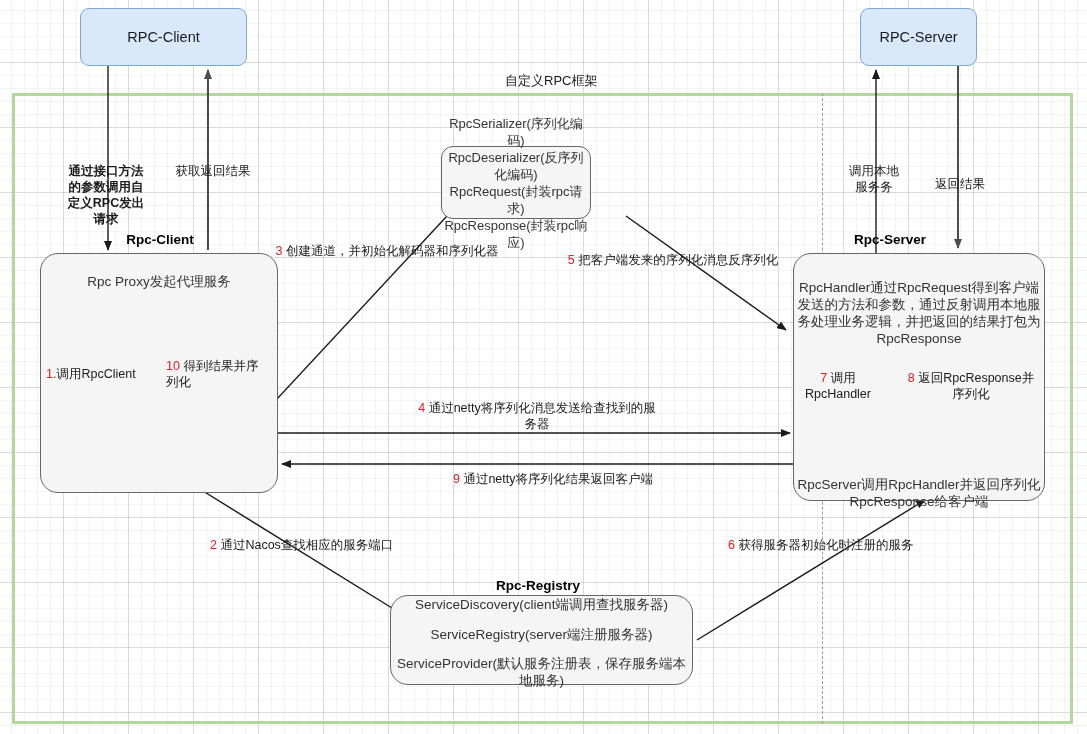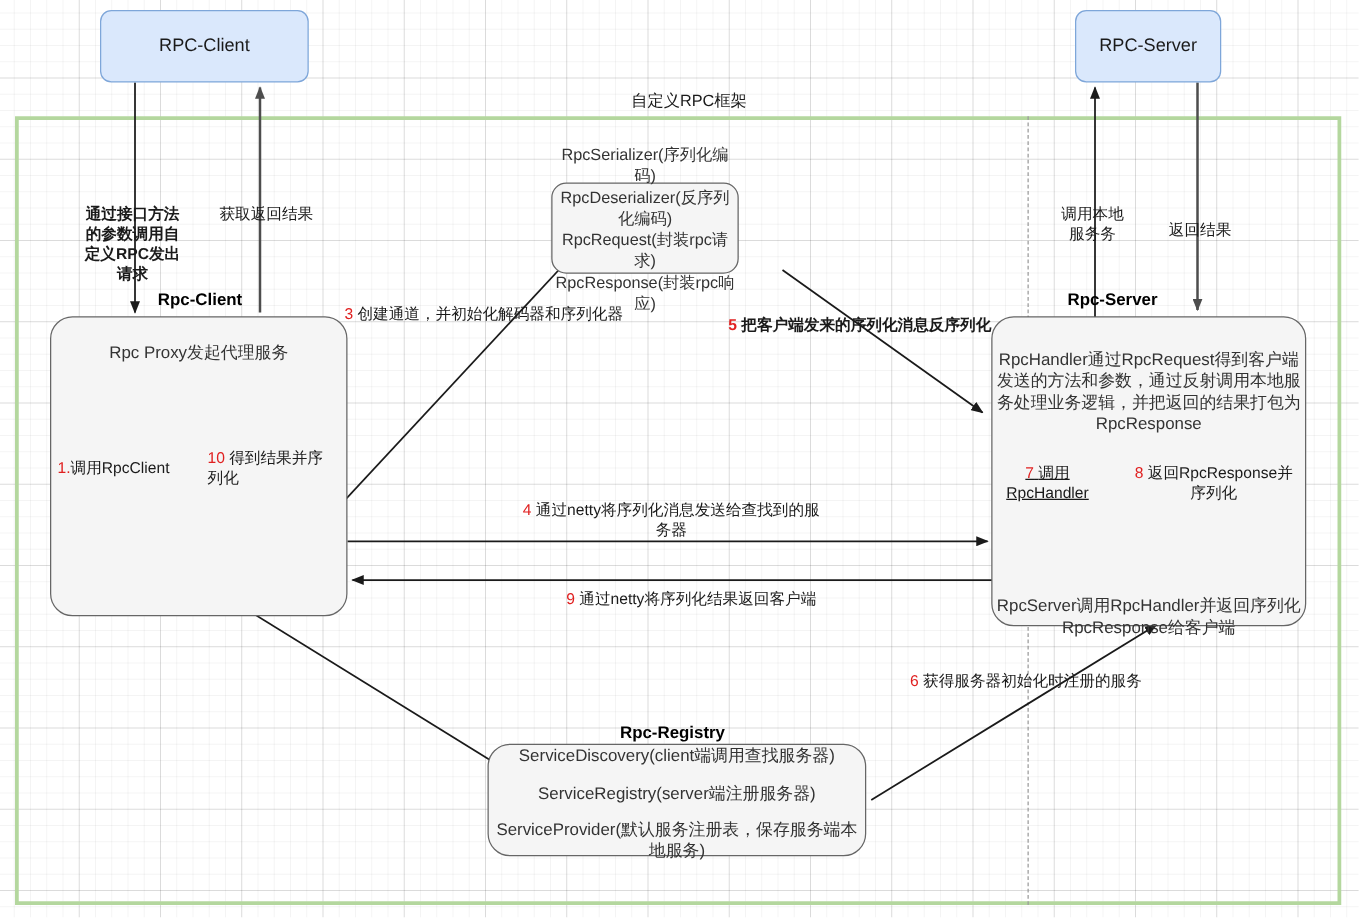--- a/index.html
+++ b/index.html
@@ -185,49 +185,53 @@
 
   <div class="edge-label" style="left:46px; top:366px; width:110px; text-align:left;">
     <span class="num">1.</span><span>调用RpcClient</span>
   </div>
 
   <div class="edge-label" style="left:166px; top:358px; width:100px; text-align:left;">
     <span class="num">10</span>
     <span>得到结果并序列化</span>
   </div>
 
-  <div class="edge-label" style="left:790px; top:370px; width:96px; text-align:center;text-decoration:underline;">
+  <div class="edge-label" style="left:790px; top:370px; width:96px; text-align:center;">
     <span class="num">7</span>
     <span>调用RpcHandler</span>
   </div>
 
   <div class="edge-label" style="left:906px; top:370px; width:130px; text-align:center;">
     <span class="num">8</span>
     <span>返回RpcResponse并序列化</span>
   </div>
 
   <div class="edge-label" style="left:272px; top:243px; width:230px; text-align:center;">
     <span class="num">3</span>
     <span>创建通道，并初始化解码器和序列化器</span>
   </div>
 
-  <div class="edge-label" style="left:553px; top:252px; width:240px; text-align:right;font-weight:bold;">
+  <div class="edge-label" style="left:553px; top:252px; width:240px; text-align:center;">
     <span class="num">5</span>
     <span>把客户端发来的序列化消息反序列化</span>
   </div>
 
   <div class="edge-label" style="left:412px; top:400px; width:250px; text-align:center;">
     <span class="num">4</span>
     <span>通过netty将序列化消息发送给查找到的服务器</span>
   </div>
 
   <div class="edge-label" style="left:428px; top:471px; width:250px; text-align:center;">
     <span class="num">9</span>
     <span>通过netty将序列化结果返回客户端</span>
   </div>
 
+  <div class="edge-label" style="left:210px; top:537px; width:240px; text-align:left;">
+    <span class="num">2</span>
+    <span>通过Nacos查找相应的服务端口</span>
+  </div>
 
   <div class="edge-label" style="left:728px; top:537px; width:230px; text-align:left;">
     <span class="num">6</span>
     <span>获得服务器初始化时注册的服务</span>
   </div>
 
 </div>
 
 </body></html>

